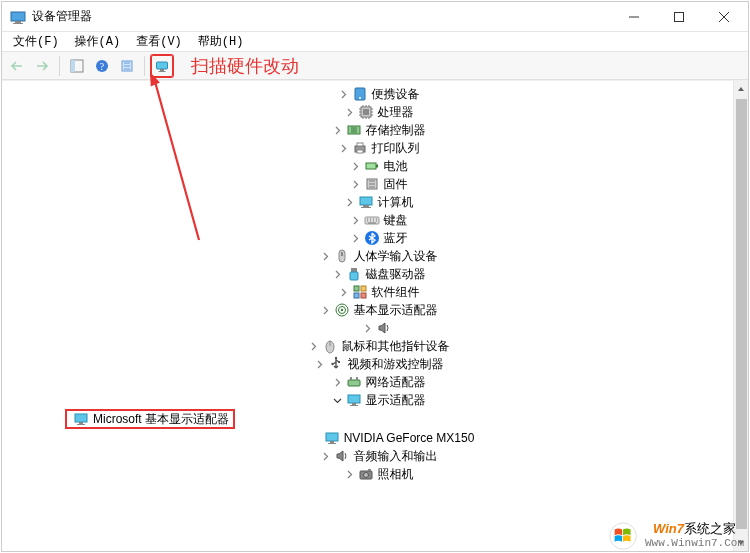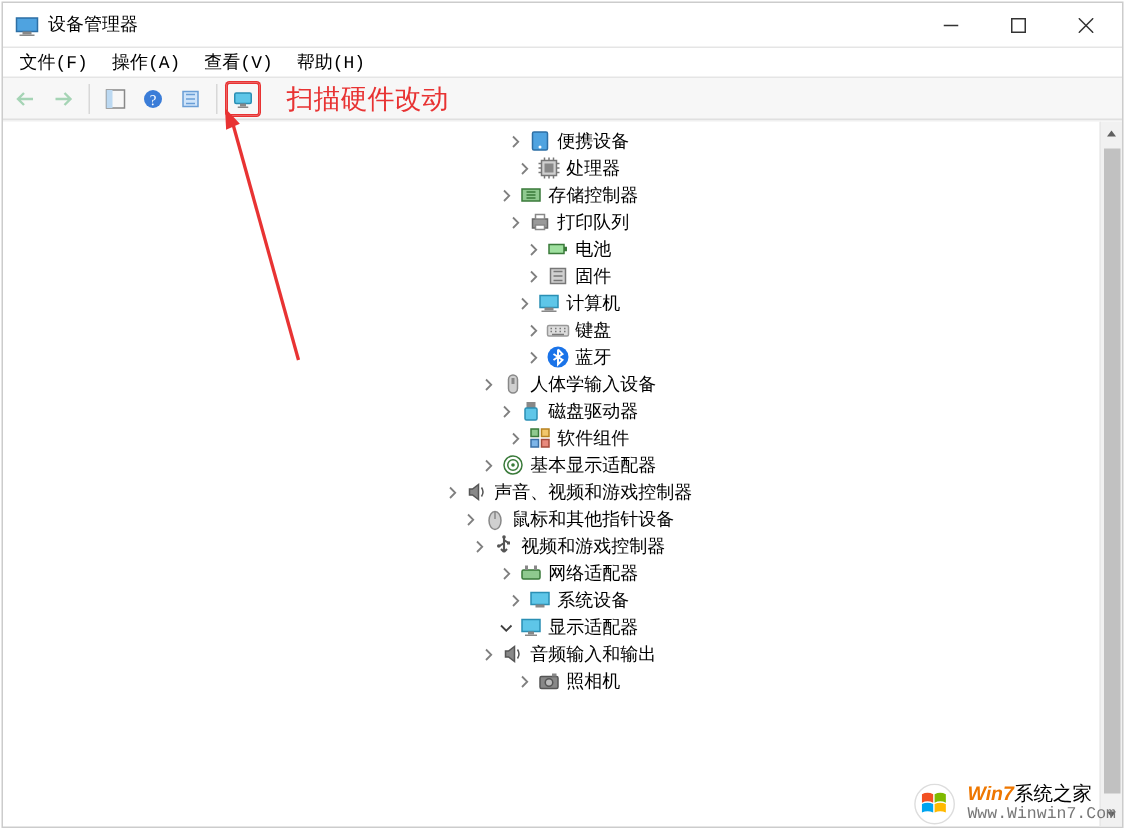--- a/index.html
+++ b/index.html
@@ -27,21 +27,21 @@
   .sub { padding-left: 17px; }
   .highlight-box { border: 2px solid #e83333; padding: 0 6px; height: 20px; display: flex; align-items: center; width: 170px; margin-left: 28px; }
   .scrollbar { position: absolute; top: 0; right: 0; width: 15px; bottom: 0; background: #f1f1f1; border-left: 1px solid #e8e8e8; }
   .scroll-up, .scroll-down { position: absolute; left: 0; width: 14px; height: 16px; display: flex; align-items: center; justify-content: center; color: #606060; }
   .scroll-up { top: 0; } .scroll-down { bottom: 0; }
   .scroll-thumb { position: absolute; left: 2px; width: 11px; background: #c1c1c1; border-radius: 0; }
 
   .annot-arrow { position: absolute; pointer-events: none; }
   .watermark { position: absolute; right: 6px; bottom: 3px; display: flex; align-items: center; gap: 6px; }
   .wm-logo { width: 30px; height: 28px; }
-  .wm-text { font-size: 13px; line-height: 14px; }
+  .wm-text { font-size: 13px; line-height: 14px; text-align: center; }
   .wm-t1 { color: #000; }
   .wm-t1 .r { color: #e70; font-style: italic; font-weight: bold; }
   .wm-t2 { color: #777; font-size: 11px; font-family: Liberation Mono, monospace; }
 
   svg { display: block; }
 </style>
 </head>
 <body>
 
 <div class="window">
@@ -316,21 +316,20 @@
             <svg width="9" height="9" viewBox="0 0 9 9">
               <path d="M3 1 L6.5 4.5 L3 8" stroke="#808080" fill="none" stroke-width="1.2"></path>
             </svg>
           </span>
           <span class="node-icon">
             <svg viewBox="0 0 16 16">
               <path d="M3 6 H5 L9 3 V13 L5 10 H3 Z" fill="#888" stroke="#555"></path>
               <path d="M11 5 Q13 8 11 11" stroke="#555" fill="none"></path>
             </svg>
           </span>
-          <span class="node-label">声音、视频和游戏控制器</span>
         </div>
         <div class="tree-item">
           <span class="expander">
             <svg width="9" height="9" viewBox="0 0 9 9">
               <path d="M3 1 L6.5 4.5 L3 8" stroke="#808080" fill="none" stroke-width="1.2"></path>
             </svg>
           </span>
           <span class="node-icon">
             <svg viewBox="0 0 16 16">
               <ellipse cx="8" cy="9" rx="4" ry="6" fill="#d0d0d0" stroke="#888"></ellipse>
@@ -366,45 +365,54 @@
               <rect x="2" y="6" width="12" height="6" rx="1" fill="#8fc98f" stroke="#3a7a3a"></rect>
               <rect x="4" y="3" width="2" height="3" fill="#888"></rect>
               <rect x="10" y="3" width="2" height="3" fill="#888"></rect>
             </svg>
           </span>
           <span class="node-label">网络适配器</span>
         </div>
         <div class="tree-item">
           <span class="expander">
             <svg width="9" height="9" viewBox="0 0 9 9">
-              <path d="M3 1 L6.5 4.5 L3 8" stroke="#808080" fill="none" stroke-width="1.2"></path>
-            </svg>
-          </span>
-          <span class="node-icon">
-            <svg viewBox="0 0 16 16">
-              <rect x="2" y="3" width="12" height="8" fill="#5ec6e8" stroke="#2a8fb4"></rect>
-              <rect x="5" y="11" width="6" height="2" fill="#888"></rect>
-            </svg>
-          </span>
-          <span class="node-label">系统设备</span>
-        </div>
-        <div class="tree-item">
-          <span class="expander">
-            <svg width="9" height="9" viewBox="0 0 9 9">
               <path d="M1 3 L4.5 6.5 L8 3" stroke="#404040" fill="none" stroke-width="1.2"></path>
             </svg>
           </span>
           <span class="node-icon">
             <svg viewBox="0 0 16 16">
               <rect x="2" y="3" width="12" height="8" fill="#5ec6e8" stroke="#2a8fb4"></rect>
               <rect x="6" y="11" width="4" height="2" fill="#888"></rect>
               <rect x="4" y="13" width="8" height="1" fill="#888"></rect>
             </svg>
           </span>
           <span class="node-label">显示适配器</span>
+        </div>
+        <div class="sub">
+          <div class="highlight-box">
+            <span class="node-icon">
+              <svg viewBox="0 0 16 16">
+                <rect x="2" y="3" width="12" height="8" fill="#5ec6e8" stroke="#2a8fb4"></rect>
+                <rect x="6" y="11" width="4" height="2" fill="#888"></rect>
+                <rect x="4" y="13" width="8" height="1" fill="#888"></rect>
+              </svg>
+            </span>
+            <span class="node-label">Microsoft 基本显示适配器</span>
+          </div>
+          <div class="tree-item" style="padding-left: 14px;">
+            <span class="expander"></span>
+            <span class="node-icon">
+              <svg viewBox="0 0 16 16">
+                <rect x="2" y="3" width="12" height="8" fill="#5ec6e8" stroke="#2a8fb4"></rect>
+                <rect x="6" y="11" width="4" height="2" fill="#888"></rect>
+                <rect x="4" y="13" width="8" height="1" fill="#888"></rect>
+              </svg>
+            </span>
+            <span class="node-label">NVIDIA GeForce MX150</span>
+          </div>
         </div>
         <div class="tree-item">
           <span class="expander">
             <svg width="9" height="9" viewBox="0 0 9 9">
               <path d="M3 1 L6.5 4.5 L3 8" stroke="#808080" fill="none" stroke-width="1.2"></path>
             </svg>
           </span>
           <span class="node-icon">
             <svg viewBox="0 0 16 16">
               <path d="M3 6 H5 L9 3 V13 L5 10 H3 Z" fill="#888" stroke="#555"></path>

